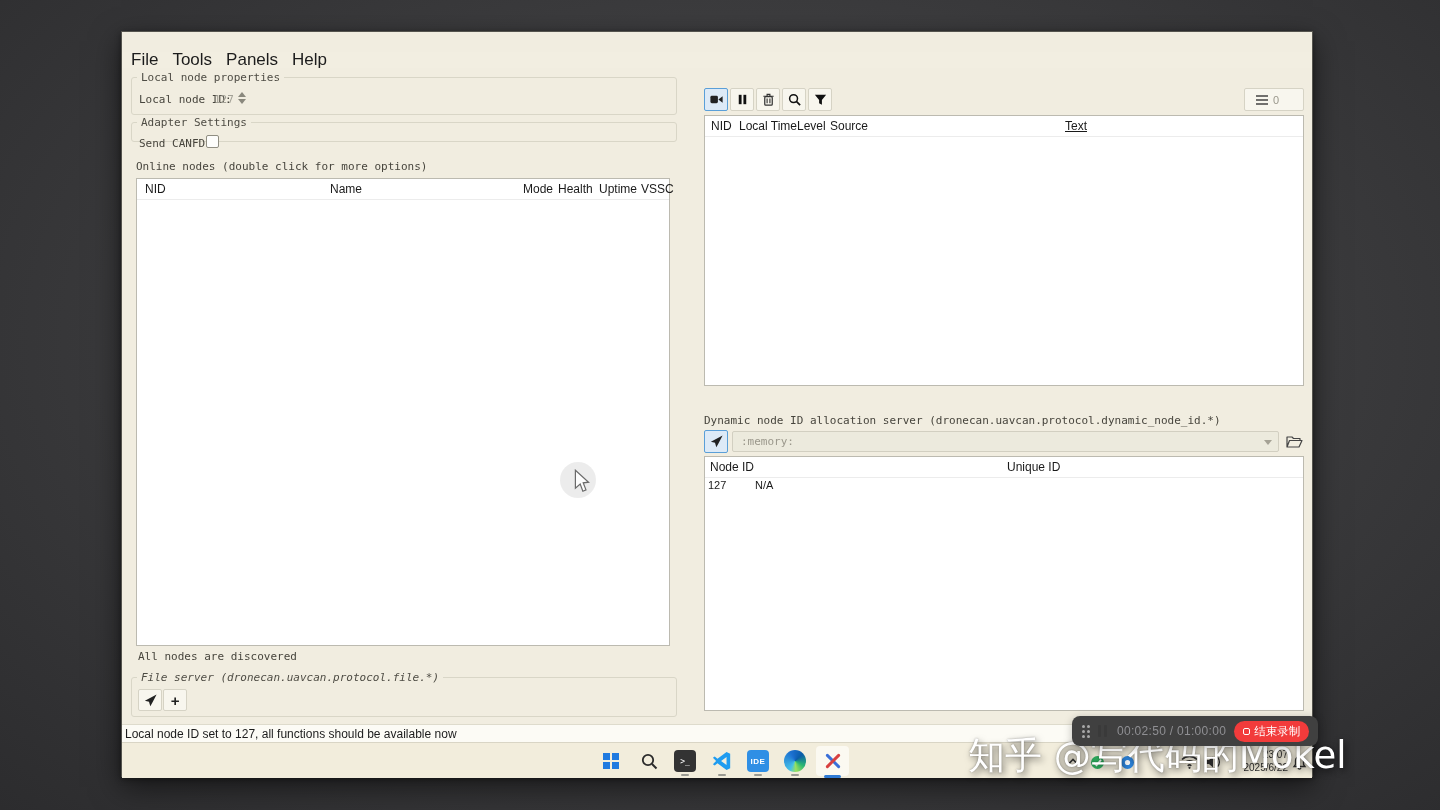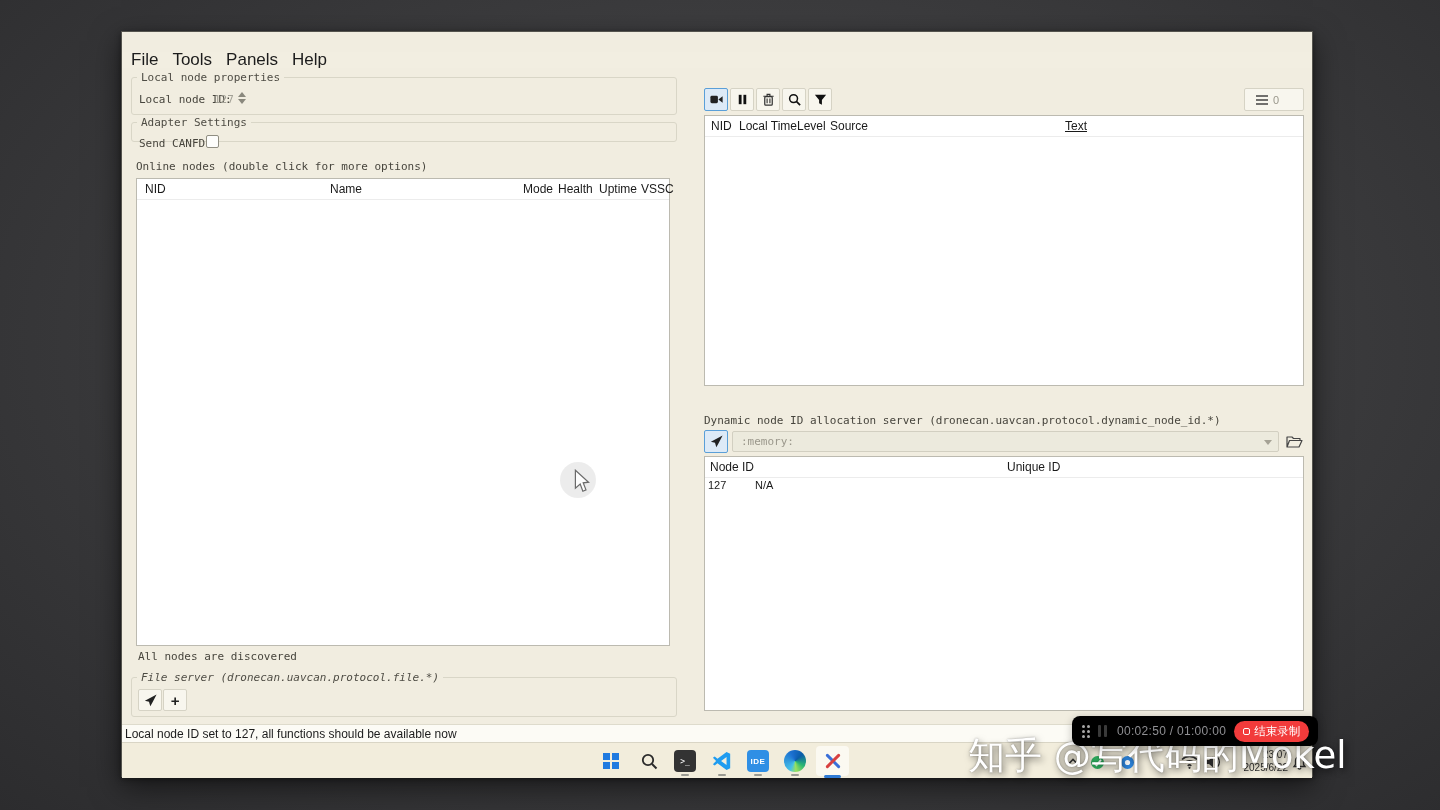--- a/index.html
+++ b/index.html
@@ -59,21 +59,21 @@
   .term { width:22px; height:22px; background:#333; border-radius:4px; color:#fff; font-family:"DejaVu Sans Mono", monospace; font-size:8px; display:flex; align-items:center; justify-content:center; }
   .idebox { width:22px; height:22px; background:#2f8fe5; border-radius:4px; color:#fff; font-weight:bold; font-size:8px; display:flex; align-items:center; justify-content:center; letter-spacing:.5px; }
   .edgeball { width:22px; height:22px; border-radius:50%; background:conic-gradient(from 210deg, #46c1e8, #1b6fd0 35%, #0a5ca8 55%, #2bb673 75%, #9be15d 90%, #46c1e8); }
   .xapp { position:absolute; left:694px; top:3px; width:33px; height:30px; background:#fbf9f1; border-radius:4px; display:flex; align-items:center; justify-content:center; }
   .xapp-underline { position:absolute; left:702px; top:32px; width:17px; height:3px; background:#2f7ad4; border-radius:2px; }
   .trayicon { position:absolute; top:10px; width:18px; height:18px; display:flex; align-items:center; justify-content:center; }
   .clockblock { position:absolute; right:24px; top:5px; text-align:right; font-size:10px; line-height:13px; color:#2e2e2e; }
   
   .cursor-halo { position:absolute; left:560px; top:462px; width:36px; height:36px; border-radius:50%; background:rgba(120,120,120,.14); }
   .cursor { position:absolute; left:574px; top:469px; }
-  .recorder { position:absolute; left:1072px; top:716px; width:246px; height:30px; background:#000000; border-radius:8px; box-shadow:0 2px 8px rgba(0,0,0,.25); display:flex; align-items:center; z-index:6; }
+  .recorder { position:absolute; left:1072px; top:716px; width:246px; height:30px; background:#404040; border-radius:8px; box-shadow:0 2px 8px rgba(0,0,0,.25); display:flex; align-items:center; z-index:6; }
   .dragdots { display:grid; grid-template-columns:3px 3px; grid-template-rows:3px 3px 3px; gap:2px; margin:0 8px 0 10px; }
   .dragdots i { background:#a8a8a8; border-radius:50%; }
   .rec-pause { display:flex; gap:3px; margin-right:10px; }
   .rec-pause i { width:3px; height:12px; background:#3a3a3a; border-radius:1px; }
   .rec-time { font-size:12px; color:#8f8f93; letter-spacing:.3px; white-space:nowrap; }
   .rec-stop { margin-left:8px; height:21px; padding:0 9px; background:#f23b3b; border-radius:11px; color:#fff; font-size:11.5px; display:flex; align-items:center; gap:4px; white-space:nowrap; }
   .rec-stop .stopdot { width:7px; height:7px; border:1.5px solid #fff; border-radius:2px; }
   .watermark { position:absolute; left:968px; top:731px; z-index:5; font-size:37px; color:#ffffff; white-space:nowrap; text-shadow:2px 3px 7px rgba(0,0,0,.6), 0 0 2px rgba(0,0,0,.35); font-family:"DejaVu Sans", sans-serif; }
 </style>
 </head>

